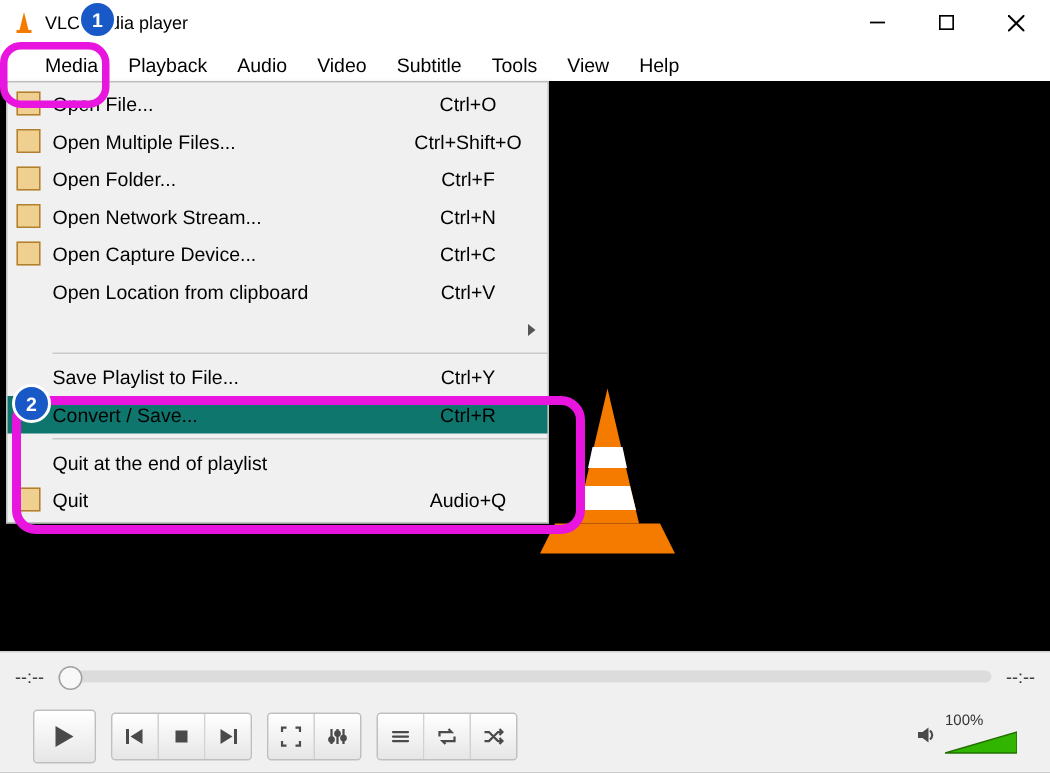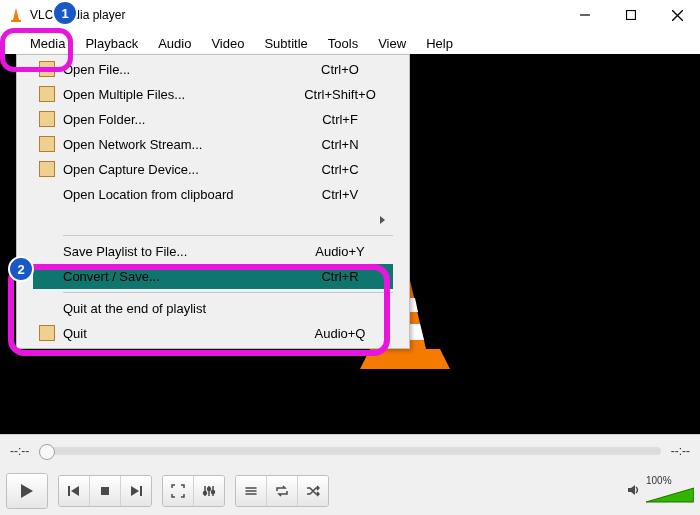--- a/index.html
+++ b/index.html
@@ -14,21 +14,21 @@
 
 
 .menubar{height:24px;display:flex;align-items:flex-end;padding:0 20px}
 .menubar .menuitem{padding:3px 10px;font-size:13px}
 
 
 .video{position:absolute;top:54px;left:0;right:0;bottom:80px;background:#000}
 .cone{position:absolute;left:360px;top:200px}
 
 
-.menu{position:absolute;top:54px;left:16px;width:360px;background:#f0f0f0;border:1px solid #bfbfbf;box-shadow:2px 2px 4px rgba(0,0,0,.25);padding:2px 16px}
+.menu{position:absolute;top:54px;left:4px;width:360px;background:#f0f0f0;border:1px solid #bfbfbf;box-shadow:2px 2px 4px rgba(0,0,0,.25);padding:2px 0}
 .menu .row{position:relative;display:flex;align-items:center;height:25px;padding:0 8px 0 30px}
 .menu .row.highlight{background:#0f766e}
 .menu .row.disabled{color:#8f8f8f}
 .menu .row .lbl{flex:1}
 .menu .row .sc{width:90px;text-align:center}
 .menu .row .ico{position:absolute;left:6px;top:4px;width:16px;height:16px}
 .menu .row .sub{position:absolute;right:8px;top:9px;width:0;height:0;border-left:5px solid #555;border-top:4px solid transparent;border-bottom:4px solid transparent}
 .menu .sep{height:1px;margin:3px 0 3px 30px;background:#c8c8c8}
 
 
@@ -36,21 +36,21 @@
 .anno1{position:absolute;top:28px;left:0;width:63px;height:34px;border:5px solid #e815df;border-radius:14px;z-index:15}
 .anno2{position:absolute;top:264px;left:8px;width:370px;height:80px;border:6px solid #e815df;border-radius:16px;z-index:15}
 
 
 .bottom{position:absolute;left:0;right:0;bottom:0;height:80px;background:#f0f0f0;border-top:1px solid #d0d0d0}
 .timerow{display:flex;align-items:center;height:24px;padding:4px 10px;gap:10px}
 .timelbl{font-size:12px;color:#333}
 .seek{flex:1;height:8px;background:#dcdcdc;border-radius:4px;position:relative}
 .seek .knob{position:absolute;left:0;top:-3px;width:14px;height:14px;background:#f8f8f8;border:1px solid #a0a0a0;border-radius:50%}
 
-.ctrlrow{display:flex;align-items:center;height:40px;padding:4px 6px;gap:10px}
+.ctrlrow{display:flex;align-items:center;height:40px;padding:4px 22px;gap:10px}
 .btngrp{display:flex;border:1px solid #bfbfbf;border-radius:3px;overflow:hidden}
 .btn{width:30px;height:30px;display:flex;align-items:center;justify-content:center;border-right:1px solid #d2d2d2;background:linear-gradient(#ffffff,#e6e6e6)}
 .btn:last-child{border-right:none}
 .btn.big{width:40px;height:34px}
 .btn svg{display:block}
 
 .volume{margin-left:auto;display:flex;align-items:center;gap:4px}
 .volpct{font-size:10px;color:#333}
 .voltri{width:48px;height:18px}
 
@@ -149,21 +149,21 @@
         <div class="lbl">Open Location from clipboard</div>
         <div class="sc">Ctrl+V</div>
       </div>
       <div class="row disabled">
         <div class="sc"></div>
         <div class="sub"></div>
       </div>
       <div class="sep"></div>
       <div class="row">
         <div class="lbl">Save Playlist to File...</div>
-        <div class="sc">Audio+Y</div>
+        <div class="sc">Ctrl+Y</div>
       </div>
       <div class="row highlight">
         <div class="lbl">Convert / Save...</div>
         <div class="sc">Ctrl+R</div>
       </div>
       <div class="sep"></div>
       <div class="row">
         <div class="lbl">Quit at the end of playlist</div>
         <div class="sc"></div>
       </div>

